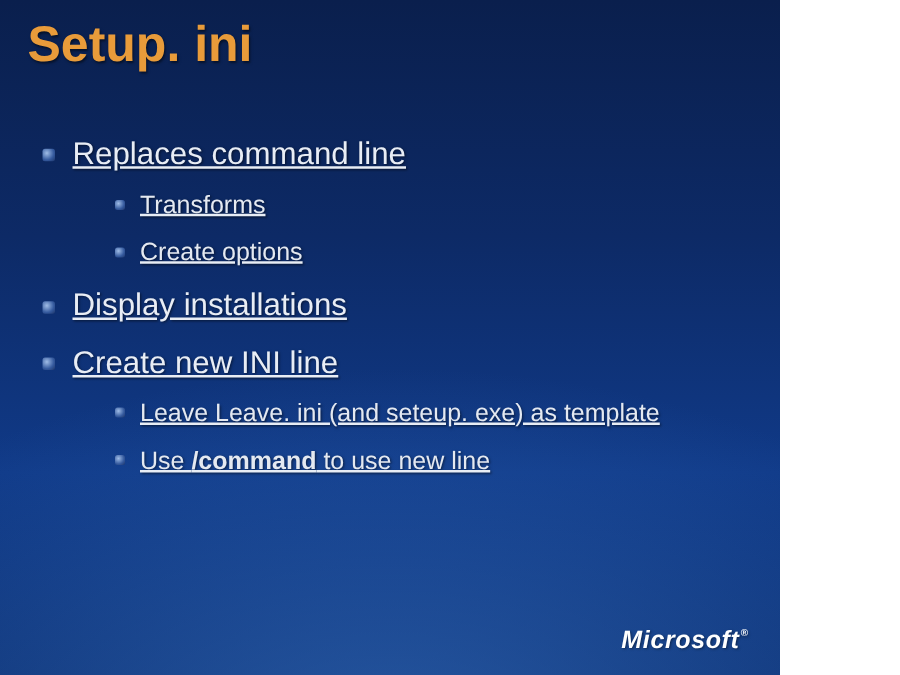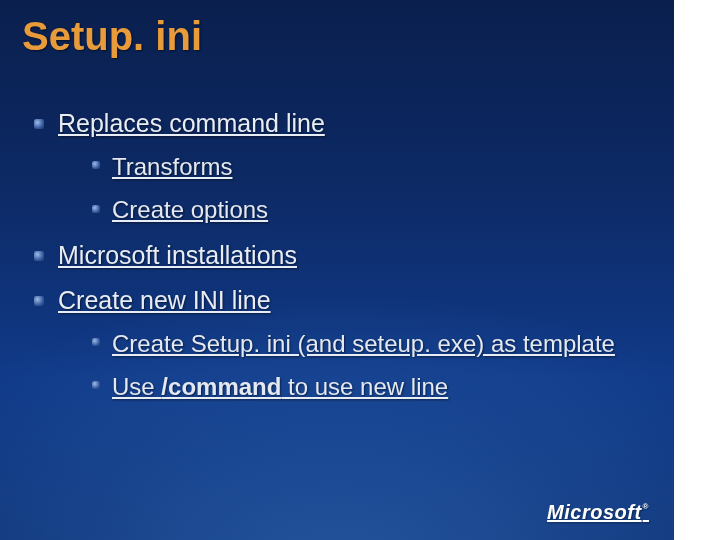--- a/index.html
+++ b/index.html
@@ -5,21 +5,21 @@
   html, body {
     margin: 0;
     padding: 0;
     width: 720px;
     height: 540px;
     overflow: hidden;
     font-family: Arial, Helvetica, sans-serif;
   }
   .slide {
     position: relative;
-    width: 674px;
+    width: 624px;
     height: 540px;
     background:
       radial-gradient(ellipse 900px 500px at 50% 110%, rgba(60,120,200,0.55) 0%, rgba(20,50,120,0.0) 60%),
       linear-gradient(to bottom, #0a1f4d 0%, #0d2a66 35%, #103a88 70%, #0b2f72 100%);
     color: #e8edf5;
     box-sizing: border-box;
   }
   .title {
     position: absolute;
     top: 14px;
@@ -60,21 +60,21 @@
     background: radial-gradient(circle at 35% 35%, #9fbce6 0%, #355a9e 60%, #1c3468 100%);
     border-radius: 2px;
   }
   ul.lvl2 {
     list-style: none;
     margin: 12px 0 6px 0;
     padding: 0 0 0 34px;
   }
   ul.lvl2 > li {
     position: relative;
-    font-size: 24px;
+    font-size: 20px;
     line-height: 1.3;
     padding-left: 20px;
     margin-bottom: 12px;
     text-shadow: 1px 1px 2px rgba(0,0,0,0.5);
     color: #e4e9f1;
   }
   ul.lvl2 > li::before {
     content: "";
     position: absolute;
     left: 0;
@@ -91,21 +91,20 @@
     position: absolute;
     right: 26px;
     bottom: 16px;
     font-family: "Segoe UI", Arial, sans-serif;
     font-size: 20px;
     font-weight: 600;
     font-style: italic;
     color: #ffffff;
     letter-spacing: 0.5px;
     text-shadow: 1px 1px 2px rgba(0,0,0,0.4);
-    text-decoration: underline;
   }
   .logo::after {
     content: "®";
     font-size: 8px;
     font-style: normal;
     vertical-align: top;
     position: relative;
     top: 1px;
     left: 1px;
   }
@@ -122,27 +121,27 @@
 
       <li>
         <span>Replaces command line</span>
         <ul class="lvl2">
           <li><span>Transforms</span></li>
           <li><span>Create options</span></li>
         </ul>
       </li>
 
       <li>
-        <span>Microsoft installations</span>
+        <span>Display installations</span>
       </li>
 
       <li>
         <span>Create new INI line</span>
         <ul class="lvl2">
-          <li><span>Create Setup. ini (and seteup. exe) as template</span></li>
+          <li><span>Leave Leave. ini (and seteup. exe) as template</span></li>
           <li><span>Use </span><span class="settings-bold">/command</span><span> to use new line</span></li>
         </ul>
       </li>
 
     </ul>
   </div>
 
   <div class="logo">Microsoft</div>
 
 </div>

